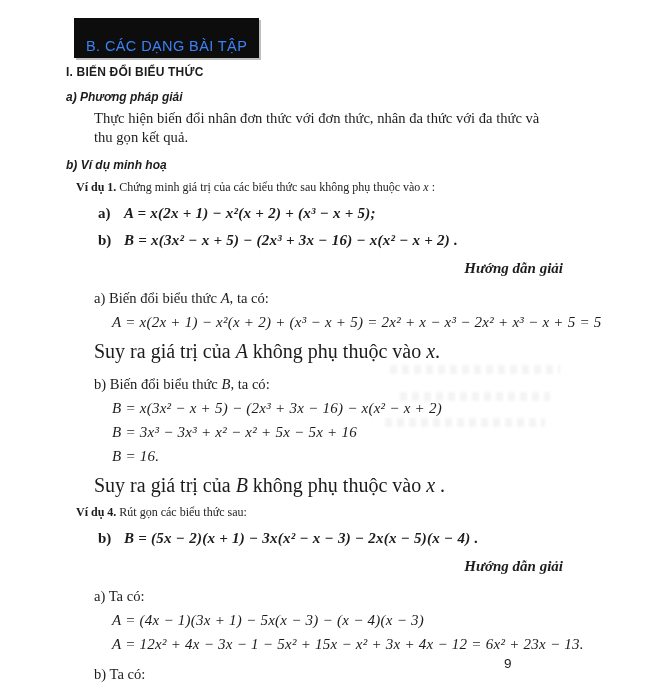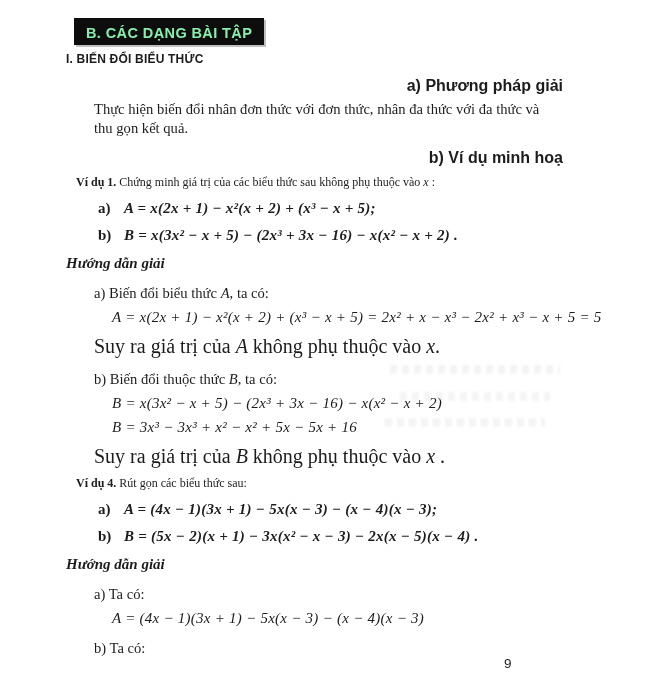--- a/index.html
+++ b/index.html
@@ -11,42 +11,42 @@
     color:#1c1c1c;
     font-family:"Liberation Serif", serif;
     overflow:hidden;
     box-sizing:border-box;
     padding:18px 100px 0 66px;
   }
   
   .banner{
     display:inline-block;
     background:#0d0d0d;
-    color:#86efac;
+    color:#3b82f6;
     font-family:"Liberation Sans", sans-serif;
-    font-weight:bold;
+    font-weight:normal;
     font-size:14.5px;
     letter-spacing:.4px;
-    padding:7px 12px 4px 12px;
+    padding:20px 12px 4px 12px;
     margin-left:8px;
     box-shadow:2px 2px 0 rgba(0,0,0,.25);
   }
   .section-heading{
     font-family:"Liberation Sans", sans-serif;
     font-weight:bold;
     font-size:12px;
     margin:7px 0 0 0;
     letter-spacing:.2px;
   }
   .sub-heading{
     font-family:"Liberation Sans", sans-serif;
     font-weight:bold;
-    font-size:16px;
+    font-style:italic;
+    font-size:12px;
     margin:11px 0 0 0;
-    text-align:right;
   }
   
   .body-par{
     margin:5px 12px 0 28px;
     font-size:14.6px;
     line-height:1.3;
   }
   .stmt{
     margin:8px 0 0 10px;
     font-size:12px;
@@ -64,21 +64,21 @@
     display:inline-block;
     width:26px;
     font-style:normal;
   }
   .math{
     font-family:"Liberation Serif", serif;
     font-style:italic;
     letter-spacing:.25px;
   }
   .center-heading{
-    text-align:left;
+    text-align:right;
     font-weight:bold;
     font-style:italic;
     font-size:15px;
     margin:11px 0 4px 0;
   }
   .sol-intro{
     margin:13px 0 0 28px;
     font-size:14.6px;
   }
   .formula-line{
@@ -141,43 +141,42 @@
 
   <p class="sol-intro">
     <span>a) Biến đổi biểu thức </span><span class="var">A</span><span>, ta có:</span>
   </p>
   <p class="formula-line math">A = x(2x + 1) − x²(x + 2) + (x³ − x + 5) = 2x² + x − x³ − 2x² + x³ − x + 5 = 5</p>
   <p class="concl">
     <span>Suy ra giá trị của </span><span class="var">A</span><span> không phụ thuộc vào </span><span class="var">x</span><span>.</span>
   </p>
 
   <p class="sol-intro">
-    <span>b) Biến đổi thuộc thức </span><span class="var">B</span><span>, ta có:</span>
+    <span>b) Biến đổi biểu thức </span><span class="var">B</span><span>, ta có:</span>
   </p>
   <p class="formula-line math">B = x(3x² − x + 5) − (2x³ + 3x − 16) − x(x² − x + 2)</p>
   <p class="formula-line math">B = 3x³ − 3x³ + x² − x² + 5x − 5x + 16</p>
+  <p class="formula-line math">B = 16.</p>
   <p class="concl">
     <span>Suy ra giá trị của </span><span class="var">B</span><span> không phụ thuộc vào </span><span class="var">x</span><span> .</span>
   </p>
 
   
   <p class="stmt">
     <span class="ex-label">Ví dụ 4.</span><span> Rút gọn các biểu thức sau:</span>
   </p>
   <p class="item-line">
-    <span class="item-label">a)</span><span class="math">A = (4x − 1)(3x + 1) − 5x(x − 3) − (x − 4)(x − 3);</span>
-  </p>
-  <p class="item-line">
     <span class="item-label">b)</span><span class="math">B = (5x − 2)(x + 1) − 3x(x² − x − 3) − 2x(x − 5)(x − 4) .</span>
   </p>
 
   <p class="center-heading">Hướng dẫn giải</p>
 
   <p class="sol-intro">a) Ta có:</p>
   <p class="formula-line math">A = (4x − 1)(3x + 1) − 5x(x − 3) − (x − 4)(x − 3)</p>
+  <p class="formula-line math">A = 12x² + 4x − 3x − 1 − 5x² + 15x − x² + 3x + 4x − 12 = 6x² + 23x − 13.</p>
 
   <p class="sol-intro">b) Ta có:</p>
   
   
   
 
   
   <div class="artifact a1"></div>
   <div class="artifact a2"></div>
   <div class="artifact a3"></div>

